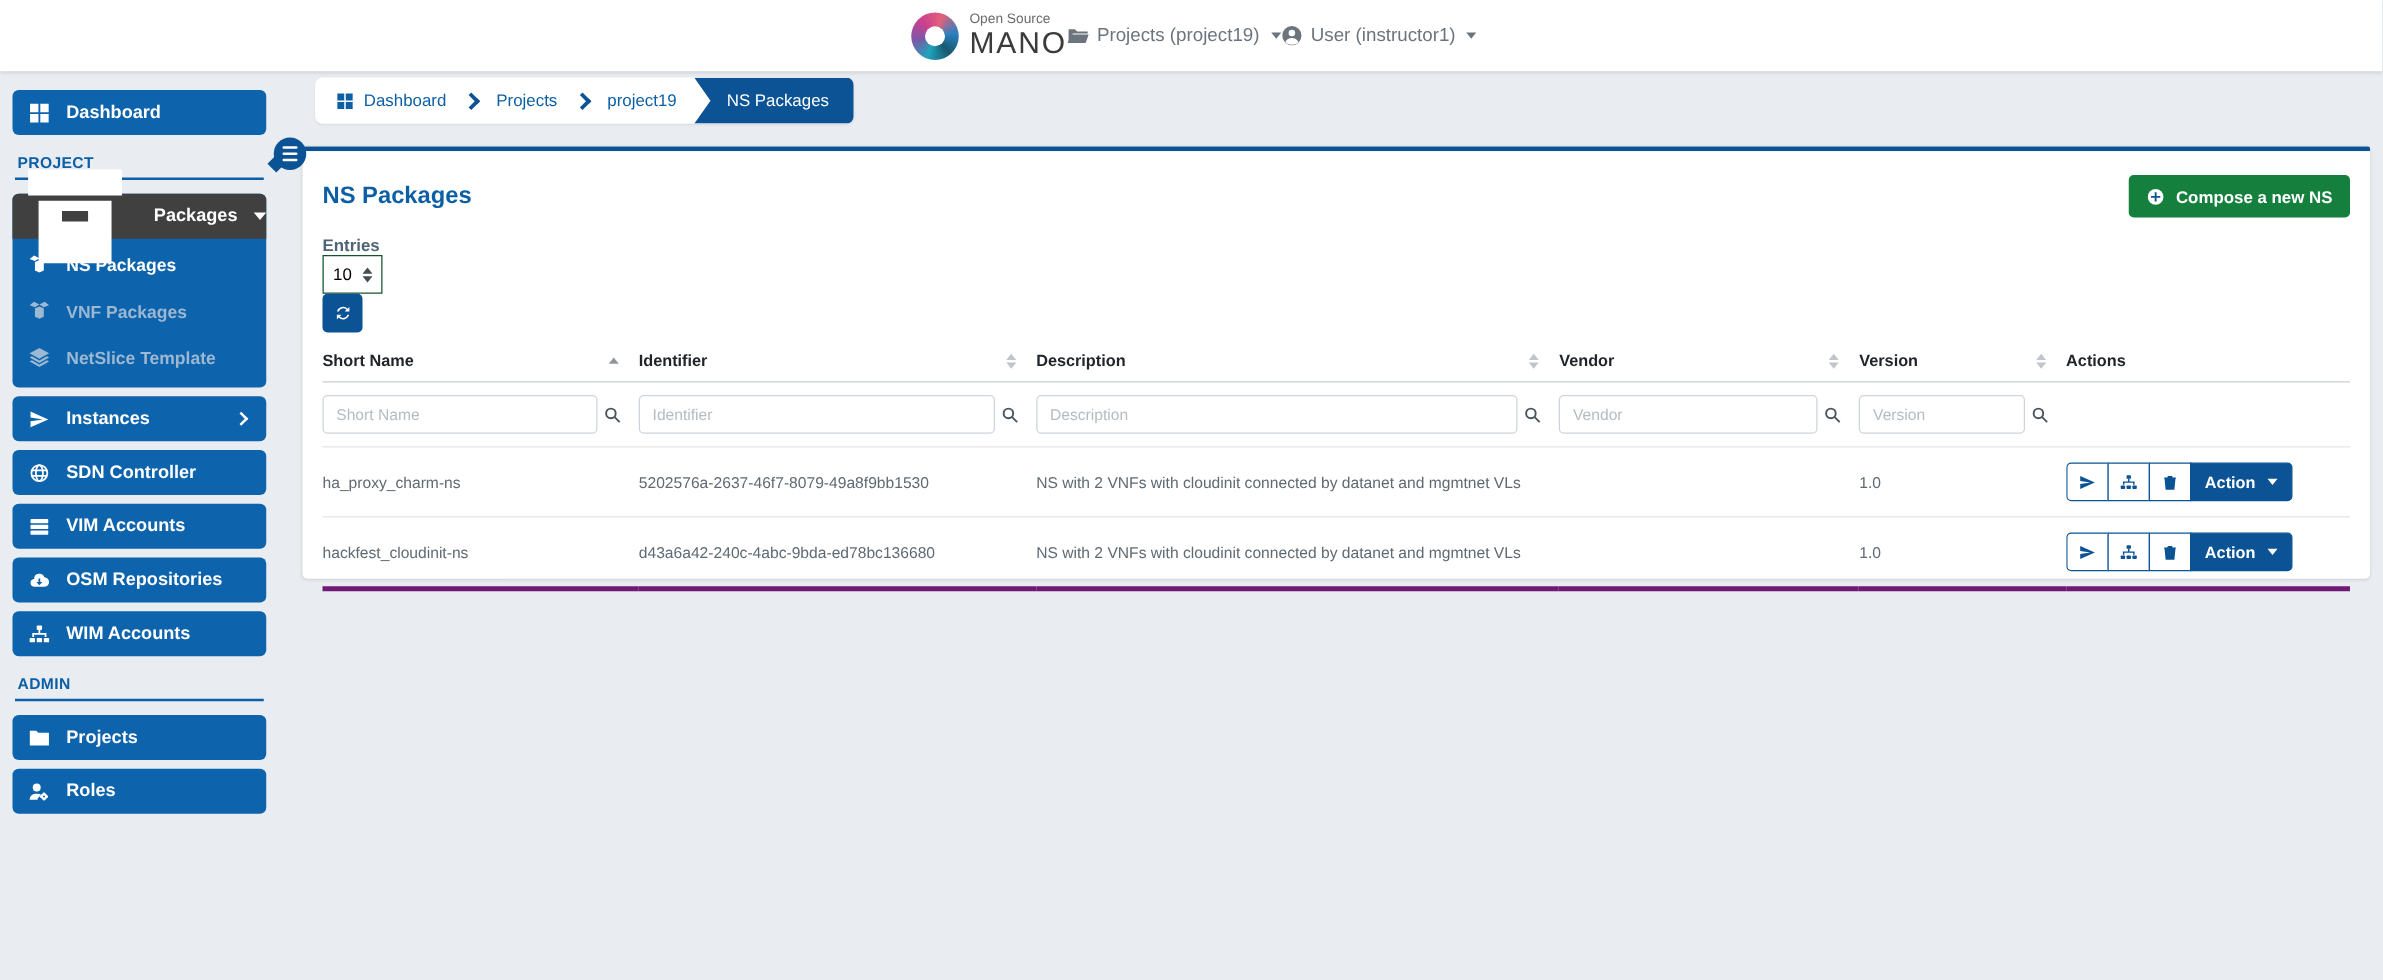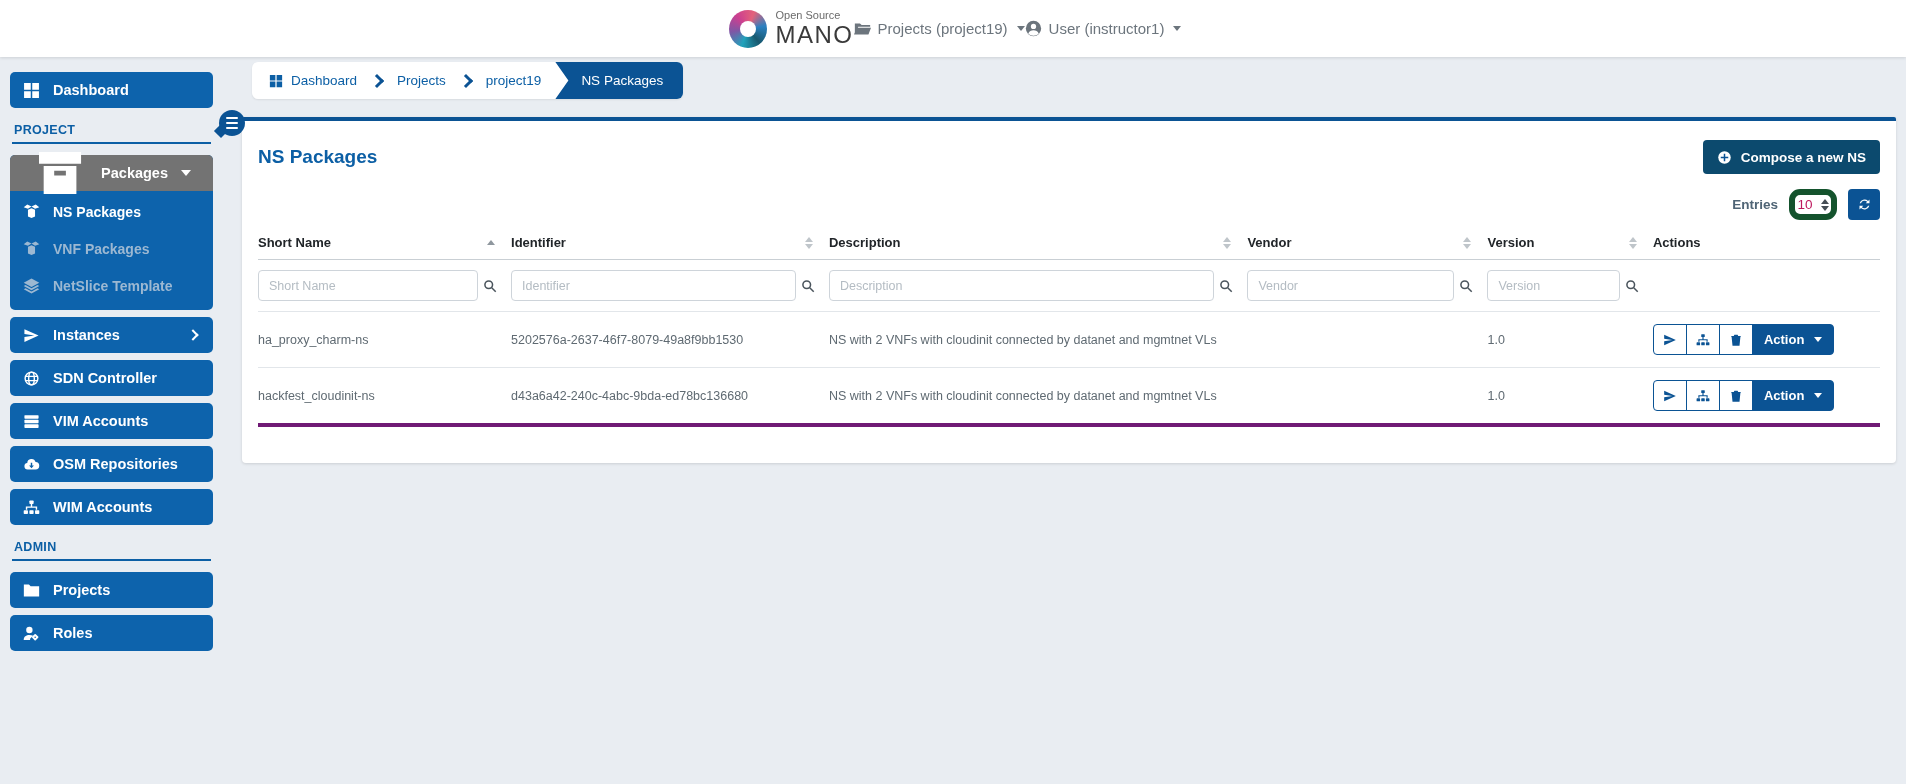--- a/index.html
+++ b/index.html
@@ -42,22 +42,22 @@
     background:#0d63ac; border-radius:5px; color:#fff; font-size:14.5px;
     font-weight:700; margin-bottom:7px; cursor:pointer;
   }
   .sb-item svg, .sb-sub svg { width:17px; height:17px; flex:0 0 auto; }
   .sb-section {
     color:#0c5fa5; font-weight:700; font-size:12.5px; letter-spacing:.3px;
     padding:8px 2px 5px; border-bottom:2px solid #0c5fa5; margin:2px 2px 11px;
   }
   .sb-group { background:#0d63ac; border-radius:5px; margin-bottom:7px; padding-bottom:5px; }
   .sb-group .sb-head {
-    display:flex; align-items:center; gap:13px; height:36px; padding:0 22px;
-    background:#737373; border-radius:5px 5px 0 0; color:#fff; font-size:14.5px;
+    display:flex; align-items:center; gap:13px; height:36px; padding:0 0;
+    background:#404040; border-radius:5px 5px 0 0; color:#fff; font-size:14.5px;
     font-weight:700; cursor:pointer; margin-bottom:3px;
   }
   .sb-sub {
     display:flex; align-items:center; gap:13px; height:35px; padding:0 13px;
     color:#fff; font-size:14px; font-weight:700; cursor:pointer; margin:2px 0;
   }
   .sb-sub.muted { color:#9cb8d2; }
   .chev-r { width:8px; height:8px; border-top:2.5px solid #fff; border-right:2.5px solid #fff; transform:rotate(45deg); margin-left:auto; margin-right:3px; }
   .caret-w { margin-left:auto; width:0; height:0; border-left:5px solid transparent; border-right:5px solid transparent; border-top:6px solid #fff; }
 
@@ -87,39 +87,39 @@
 
   
   .card {
     position:absolute; left:242px; top:117px; right:10px; height:346px;
     background:#fff; border-top:4px solid #0b5394; border-radius:2px 2px 4px 4px;
     box-shadow:0 1px 3px rgba(0,0,0,.13); padding:0 16px 16px;
   }
   .card-head { display:flex; justify-content:space-between; align-items:center; padding-top:19px; margin-bottom:15px; }
   .page-title { font-size:19px; color:#0c5fa5; font-weight:700; }
   .btn-primary {
-    display:flex; align-items:center; gap:9px; background:#0c4a6e; color:#fff;
+    display:flex; align-items:center; gap:9px; background:#15803d; color:#fff;
     border:none; border-radius:4px; height:34px; padding:0 14px; font-size:13.5px;
     font-weight:700; cursor:pointer; font-family:"Liberation Sans",sans-serif;
   }
   .btn-primary svg { width:15px; height:15px; }
 
   .dropzone {
     height:44px; background:#e7f1fb; border:1px dashed #2f86c9; border-radius:2px;
     display:flex; align-items:center; justify-content:center; gap:9px;
     color:#8a949d; font-size:15px; cursor:pointer;
   }
   .dropzone svg { width:17px; height:17px; color:#8a949d; }
 
-  .entries-row { display:flex; justify-content:flex-end; align-items:center; gap:11px; margin:15px 0 9px; }
+  .entries-row { display:flex; justify-content:flex-end; margin:15px 0 9px;flex-direction:column; }
   .entries-label { color:#4f6475; font-size:13.5px; font-weight:600; }
   .entries-box {
-    width:48px; height:31px; border:6px solid #14532d; border-radius:11px;
+    width:48px; height:31px; border:1px solid #14532d; border-radius:0;
     display:flex; align-items:center; justify-content:center; gap:8px;
-    color:#be185d; font-size:13.5px; cursor:pointer; background:#fff;
+    color:#000000; font-size:13.5px; cursor:pointer; background:#fff;
   }
   .spin { display:flex; flex-direction:column; gap:2px; }
   .spin i { width:0; height:0; border-left:4px solid transparent; border-right:4px solid transparent; }
   .spin .up { border-bottom:5px solid #454d54; }
   .spin .dn { border-top:5px solid #454d54; }
   .btn-refresh {
     width:32px; height:31px; background:#0b5394; border:none; border-radius:4px;
     display:flex; align-items:center; justify-content:center; cursor:pointer;
   }
   .btn-refresh svg { width:15px; height:15px; color:#fff; }

